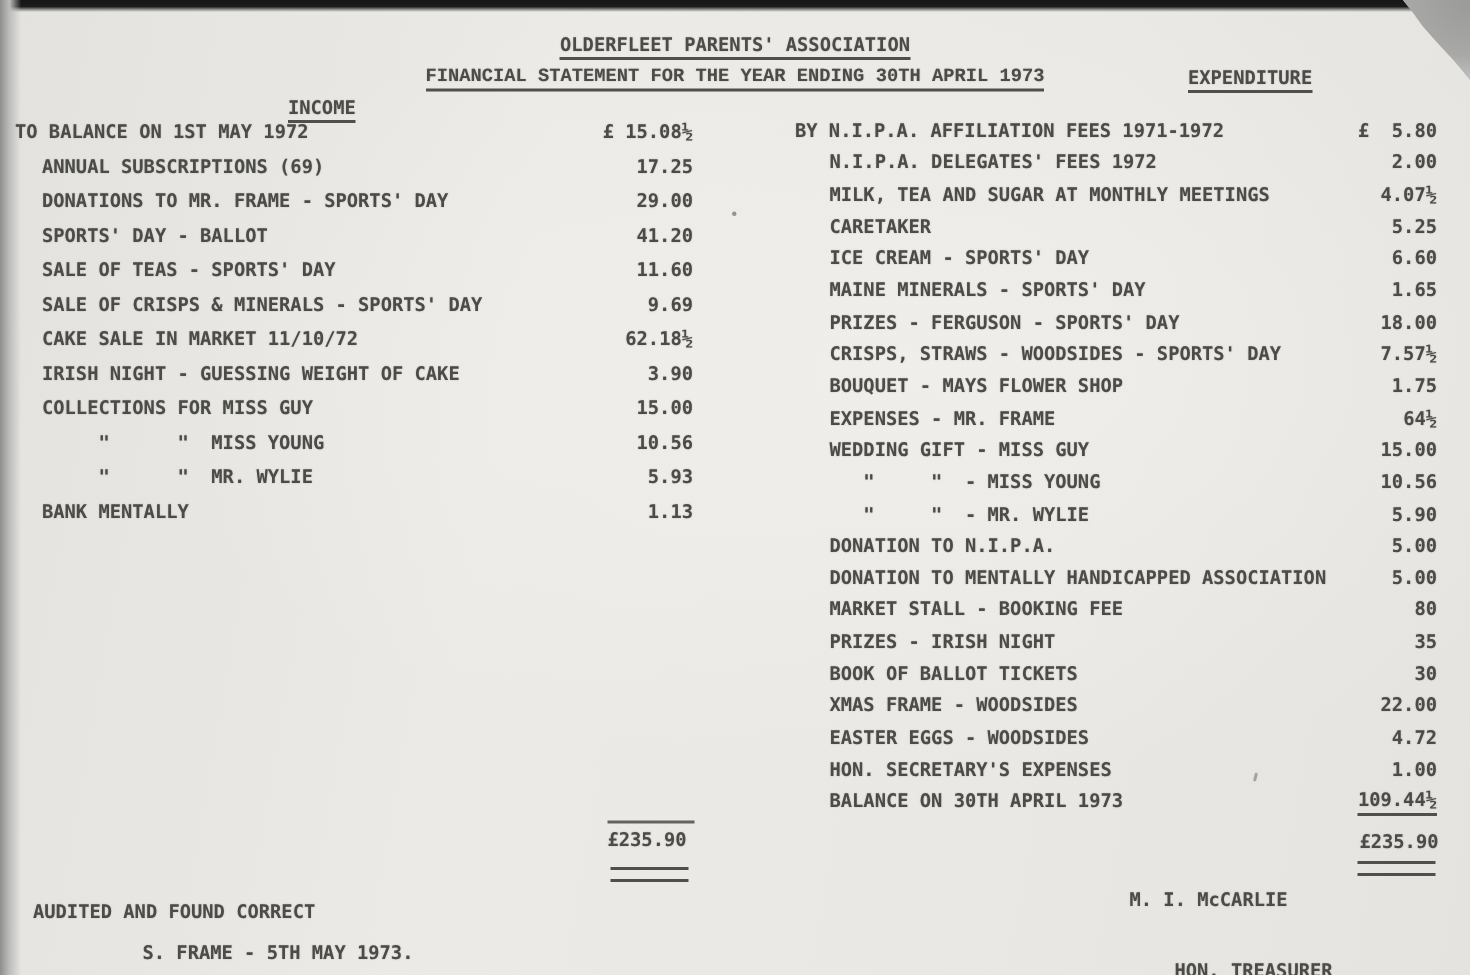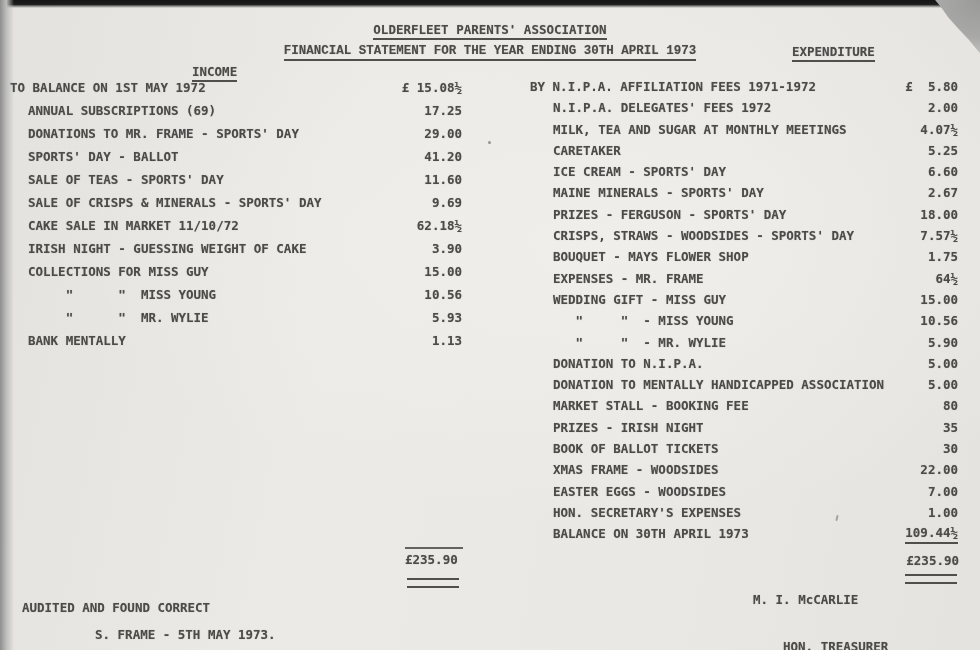--- a/index.html
+++ b/index.html
@@ -158,21 +158,21 @@
       <div class="row">
         <span class="label">CARETAKER</span>
         <span class="amount">5.25</span>
       </div>
       <div class="row">
         <span class="label">ICE CREAM - SPORTS' DAY</span>
         <span class="amount">6.60</span>
       </div>
       <div class="row">
         <span class="label">MAINE MINERALS - SPORTS' DAY</span>
-        <span class="amount">2.67</span>
+        <span class="amount">1.65</span>
       </div>
       <div class="row">
         <span class="label">PRIZES - FERGUSON - SPORTS' DAY</span>
         <span class="amount">18.00</span>
       </div>
       <div class="row">
         <span class="label">CRISPS, STRAWS - WOODSIDES - SPORTS' DAY</span>
         <span class="amount">7.57½</span>
       </div>
       <div class="row">
@@ -214,21 +214,21 @@
       <div class="row">
         <span class="label">BOOK OF BALLOT TICKETS</span>
         <span class="amount">30</span>
       </div>
       <div class="row">
         <span class="label">XMAS FRAME - WOODSIDES</span>
         <span class="amount">22.00</span>
       </div>
       <div class="row">
         <span class="label">EASTER EGGS - WOODSIDES</span>
-        <span class="amount">7.00</span>
+        <span class="amount">4.72</span>
       </div>
       <div class="row">
         <span class="label">HON. SECRETARY'S EXPENSES</span>
         <span class="amount">1.00</span>
       </div>
       <div class="row">
         <span class="label">BALANCE ON 30TH APRIL 1973</span>
         <span class="amount u-amt">109.44½</span>
       </div>
     </div>

